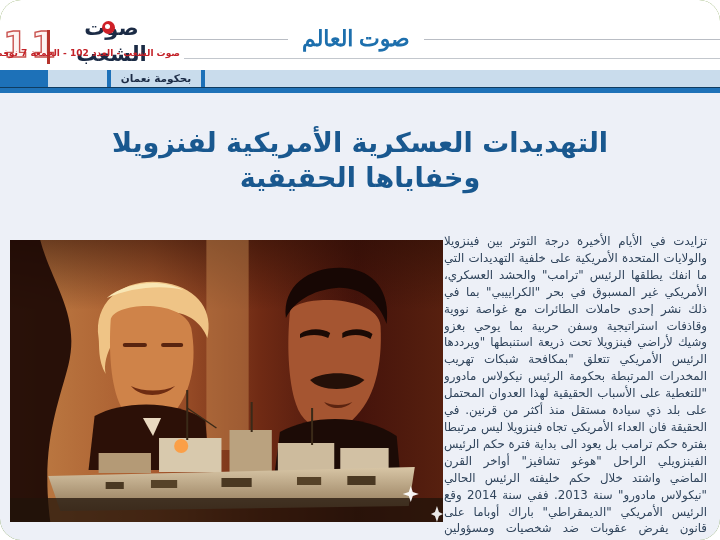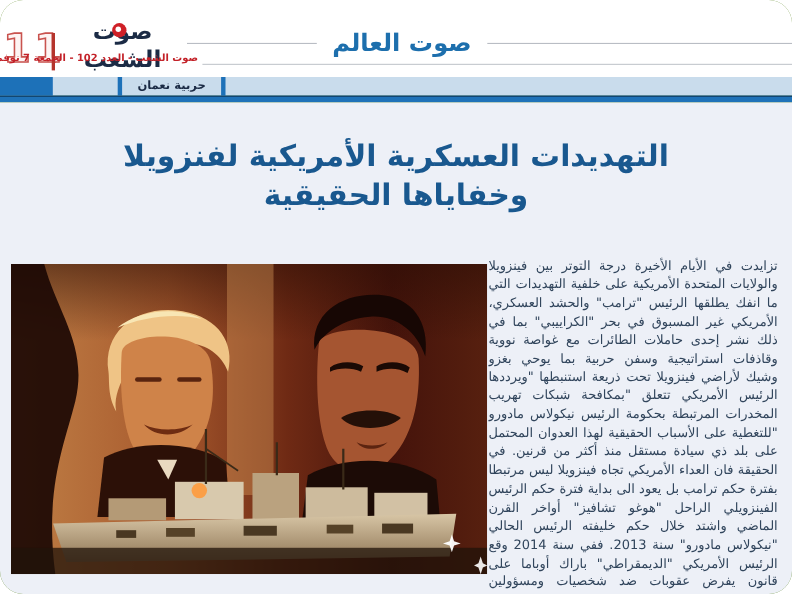--- a/index.html
+++ b/index.html
@@ -16,21 +16,21 @@
     font-size:36px;font-weight:bold;letter-spacing:3px;
     color:#fdf4f3;-webkit-text-stroke:1.4px #c9534f;
     font-family:"DejaVu Sans",sans-serif;
   }
   .red-divider{position:absolute;left:47px;top:30px;width:3px;height:34px;background:#b5342c;}
   .logo{position:absolute;left:55px;top:15px;width:113px;text-align:center;direction:rtl;}
   .logo-text{position:relative;display:inline-block;font-size:21px;font-weight:bold;color:#1b2b45;line-height:26px;}
   .red-disc{position:absolute;left:47px;top:6px;width:13px;height:13px;border-radius:50%;background:#cf2027;}
   .red-disc::after{content:"";position:absolute;left:3px;top:3px;width:5px;height:5px;border-radius:50%;background:#ffffff;}
   .issue-line{position:absolute;left:44px;top:48px;width:136px;font-size:9px;font-weight:bold;color:#c32128;direction:rtl;text-align:center;white-space:nowrap;}
-  .title-row{position:absolute;left:170px;top:26px;width:550px;height:26px;display:flex;align-items:center;}
+  .title-row{position:absolute;left:170px;top:26px;width:550px;height:26px;display:flex;align-items:center;font-family:Liberation Serif, serif;}
   .hrule{height:1px;background:#b9bdc4;}
   .hrule.left{width:118px;}
   .hrule.right{flex:1;}
   .section-title{padding:0 14px;font-size:22px;font-weight:bold;color:#1d6fad;direction:rtl;white-space:nowrap;}
   .rule2{position:absolute;left:184px;top:58px;width:536px;height:1px;background:#c3c7cd;}
   
   .byline-bar{position:absolute;left:0;top:70px;width:720px;height:17px;background:#c9dcec;}
   .byline-block{position:absolute;left:0;top:0;width:48px;height:17px;background:#1d71b8;}
   .byline-div1{position:absolute;left:107px;top:0;width:4px;height:17px;background:#1d71b8;}
   .byline-div2{position:absolute;left:201px;top:0;width:4px;height:17px;background:#1d71b8;}
@@ -70,21 +70,21 @@
       <div class="section-title">صوت العالم</div>
       <div class="hrule right"></div>
     </div>
     <div class="rule2"></div>
   </div>
 
   <div class="byline-bar">
     <div class="byline-block"></div>
     <div class="byline-div1"></div>
     <div class="byline-div2"></div>
-    <div class="author">حربية نعمان</div>
+    <div class="author">بحكومة نعمان</div>
   </div>
   <div class="blue-rule"></div>
 
   <div class="content">
 
     <div class="headline">التهديدات العسكرية الأمريكية لفنزويلا وخفاياها الحقيقية</div>
 
     <div class="body-text">تزايدت في الأيام الأخيرة درجة التوتر بين فينزويلا والولايات المتحدة الأمريكية على خلفية التهديدات التي ما انفك يطلقها الرئيس "ترامب" والحشد العسكري، الأمريكي غير المسبوق في بحر "الكراييبي" بما في ذلك نشر إحدى حاملات الطائرات مع غواصة نووية وقاذفات استراتيجية وسفن حربية بما يوحي بغزو وشيك لأراضي فينزويلا تحت ذريعة استنبطها "ويرددها الرئيس الأمريكي تتعلق "بمكافحة شبكات تهريب المخدرات المرتبطة بحكومة الرئيس نيكولاس مادورو "للتغطية على الأسباب الحقيقية لهذا العدوان المحتمل على بلد ذي سيادة مستقل منذ أكثر من قرنين. في الحقيقة فان العداء الأمريكي تجاه فينزويلا ليس مرتبطا بفترة حكم ترامب بل يعود الى بداية فترة حكم الرئيس الفينزويلي الراحل "هوغو تشافيز" أواخر القرن الماضي واشتد خلال حكم خليفته الرئيس الحالي "نيكولاس مادورو" سنة 2013. ففي سنة 2014 وقع الرئيس الأمريكي "الديمقراطي" باراك أوباما على قانون يفرض عقوبات ضد شخصيات ومسؤولين فينزويليين بدعوى" ارتكاب انتهاكات إزاء حقوق الإنسان إبّان الاحتجاجات التي شهدتها فينزويلا "في تلك السنة والتي كانت في الحقيقة بتحريض أمريكي</div>
 
     <div class="photo">

